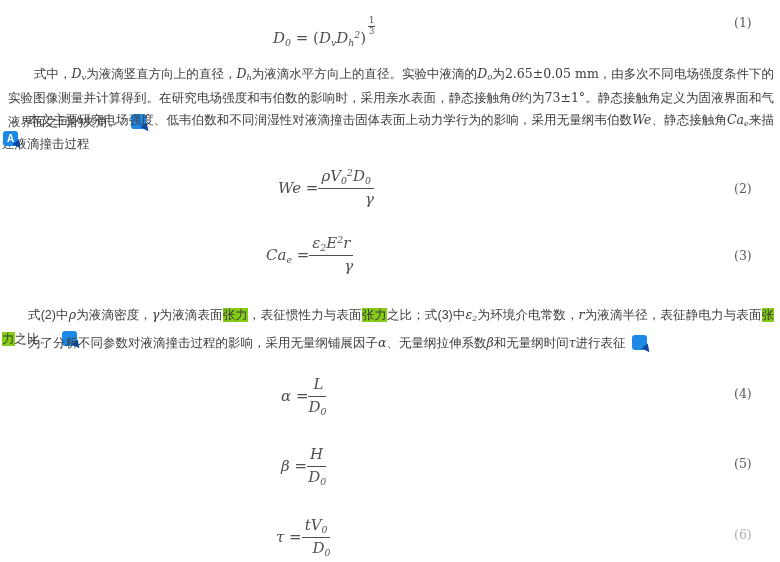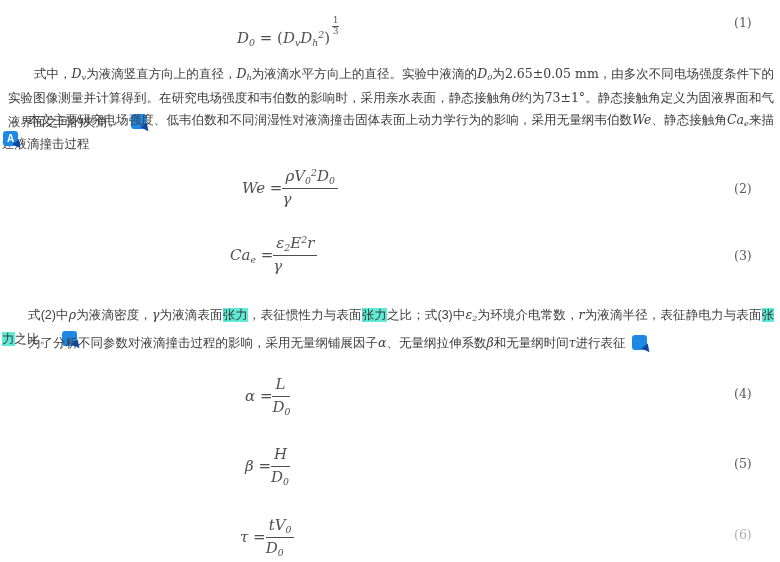--- a/index.html
+++ b/index.html
@@ -3,30 +3,30 @@
 <meta charset="utf-8">
 <style>
   html,body{margin:0;padding:0;background:#fff;}
   .page{position:relative;width:780px;height:562px;background:#ffffff;overflow:hidden;
         font-family:"Liberation Sans",sans-serif;color:#3c3c3c;}
   
   .para{position:absolute;font-size:12.5px;line-height:24px;color:#3c3c3c;text-align:justify;}
   .indent{text-indent:26px;}
   .seg-i{font-family:"DejaVu Serif",serif;font-style:italic;}
   .seg-r{font-family:"DejaVu Serif",serif;}
-  .seg-hl{background:#5eead4;}
+  .seg-hl{background:#84cc16;}
   .para sub,.para sup{font-family:"DejaVu Serif",serif;font-style:italic;font-size:0.65em;line-height:0;}
   .para sub{vertical-align:-0.25em;}
   
   .eq{position:absolute;font-family:"DejaVu Serif",serif;font-size:15px;color:#4f4f4f;white-space:nowrap;}
   .eq sub,.eq sup{font-style:italic;font-size:0.62em;line-height:0;}
   .eq sub{vertical-align:-0.3em;}
   .eq sup{vertical-align:0.55em;}
-  .eq .lhs{display:inline-block;vertical-align:middle;}
-  .frac{display:inline-block;vertical-align:middle;text-align:left;line-height:1.3;}
+  .eq .lhs{display:inline-block;vertical-align:middle;margin-left:36px;}
+  .frac{display:inline-block;vertical-align:middle;text-align:right;line-height:1.3;}
   .frac .num{display:block;border-bottom:1px solid #4f4f4f;padding:0 3px 1px;}
   .frac .den{display:block;padding-top:1px;}
   .expfrac{display:inline-block;vertical-align:8px;font-size:8.5px;line-height:1.15;text-align:center;margin-left:2px;font-style:normal;}
   .expfrac .top{display:block;border-bottom:1px solid #4f4f4f;padding:0 1px;}
   .expfrac .bot{display:block;}
   .eqnum{position:absolute;font-family:"DejaVu Serif",serif;font-size:12.5px;color:#5a5a5a;}
   .faded{opacity:0.5;}
   
   .tr-icon{position:relative;display:inline-block;width:15px;height:15px;background:#1e88e5;
            border-radius:3px;vertical-align:-3px;}

